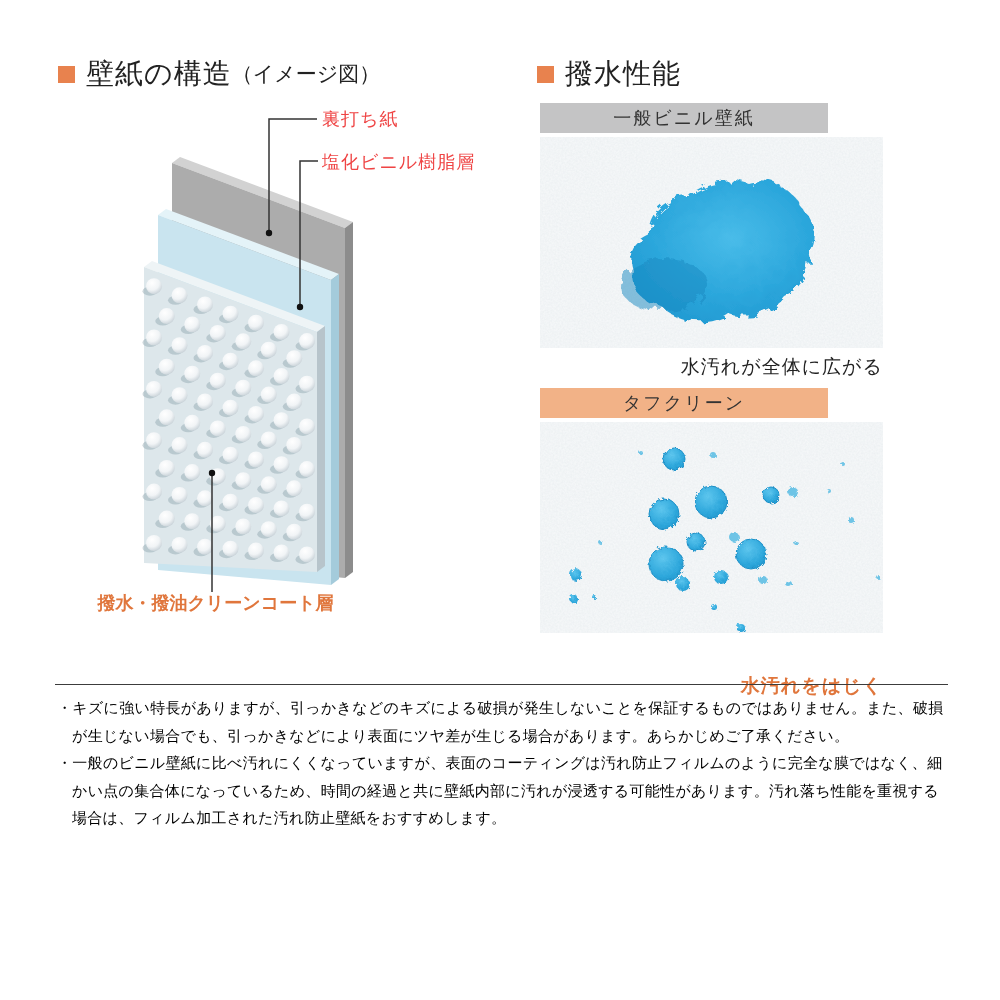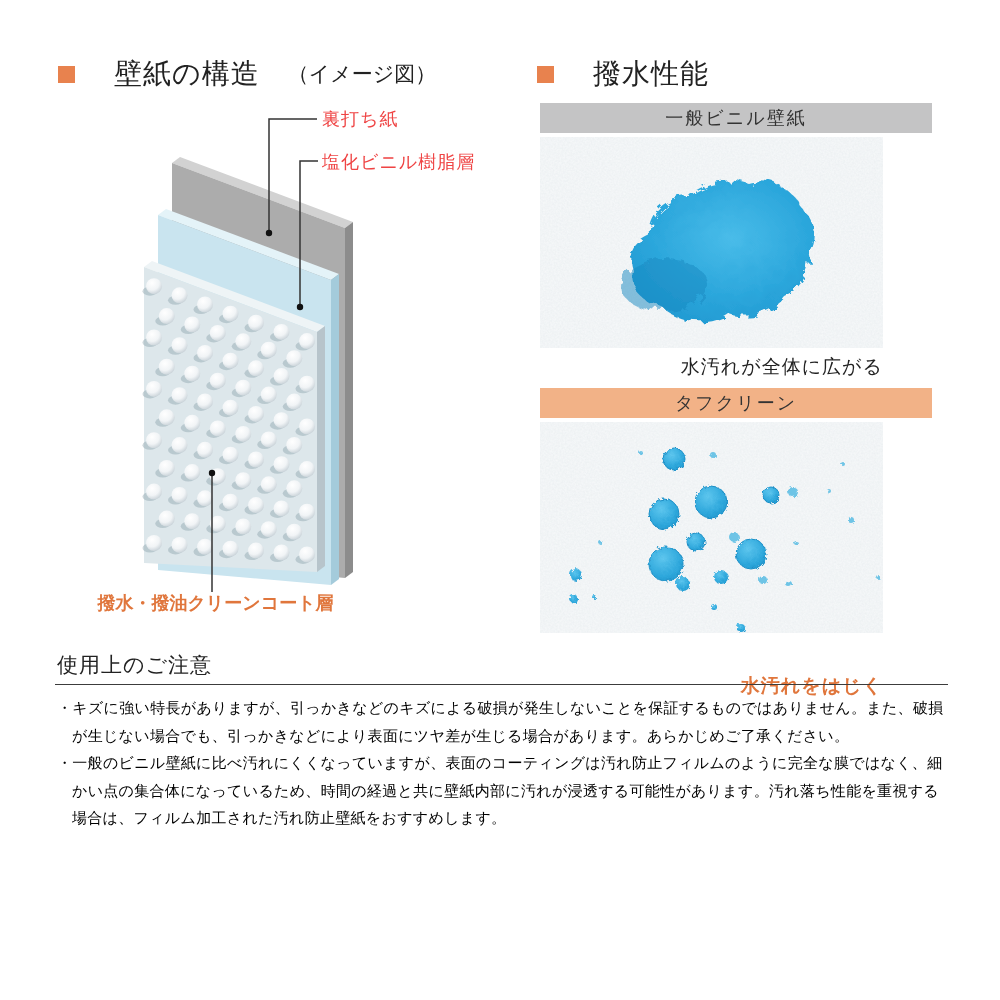--- a/index.html
+++ b/index.html
@@ -19,21 +19,21 @@
     position:relative;
     width:1000px;height:1000px;
     background:#fff;
     overflow:hidden;
   }
   
   .sec-title{
     position:absolute;
     display:flex;align-items:center;
     font-size:28px;font-weight:500;color:#222;
-    letter-spacing:1px;white-space:nowrap;gap:28px;
+    letter-spacing:1px;white-space:nowrap;
   }
   .sec-title .sq{
     width:17px;height:17px;background:var(--accent);
     margin-right:11px;flex:0 0 auto;
   }
   .sec-title .note{font-size:21px;letter-spacing:0;}
   .t-structure{left:58px;top:55px;}
   .t-performance{left:537px;top:55px;}
 
   
@@ -43,21 +43,21 @@
   }
   .dlabel.backing{left:322px;top:107px;}
   .dlabel.vinyl{left:322px;top:150px;}
   .dlabel.coat{
     left:88px;top:591px;width:255px;text-align:center;
     color:var(--accent-text);font-weight:bold;font-size:18px;letter-spacing:0;
   }
 
   
   .bar{
-    position:absolute;left:540px;width:392px;height:30px;
+    position:absolute;left:540px;width:288px;height:30px;
     display:flex;align-items:center;justify-content:center;
     font-size:18px;font-weight:500;color:#333;letter-spacing:2px;
   }
   .bar.gray{top:103px;background:var(--bar-gray);}
   .bar.orange{top:388px;background:var(--bar-orange);}
   .photo{
     position:absolute;left:540px;width:343px;height:211px;overflow:hidden;
   }
   .photo1{top:137px;}
   .photo2{top:422px;}
@@ -360,20 +360,19 @@
           <circle cx="100" cy="30" r="2" fill="#6EC4E6"></circle>
           <circle cx="310" cy="97" r="3" fill="#6EC4E6"></circle>
           <circle cx="288" cy="68" r="2" fill="#6EC4E6"></circle>
           <circle cx="60" cy="120" r="2" fill="#6EC4E6"></circle>
           <circle cx="255" cy="120" r="2" fill="#6EC4E6"></circle>
         </g>
     </svg>
   </div>
   <div class="caption cap2">水汚れをはじく</div>
 
-  <div class="notes-title">使用上のご注意</div>
   <div class="notes-rule"></div>
   <ul class="notes-list">
     <li>・キズに強い特長がありますが、引っかきなどのキズによる破損が発生しないことを保証するものではありません。また、破損が生じない場合でも、引っかきなどにより表面にツヤ差が生じる場合があります。あらかじめご了承ください。</li>
     <li>・一般のビニル壁紙に比べ汚れにくくなっていますが、表面のコーティングは汚れ防止フィルムのように完全な膜ではなく、細かい点の集合体になっているため、時間の経過と共に壁紙内部に汚れが浸透する可能性があります。汚れ落ち性能を重視する場合は、フィルム加工された汚れ防止壁紙をおすすめします。</li>
   </ul>
 
 </div>
 
 </body></html>

